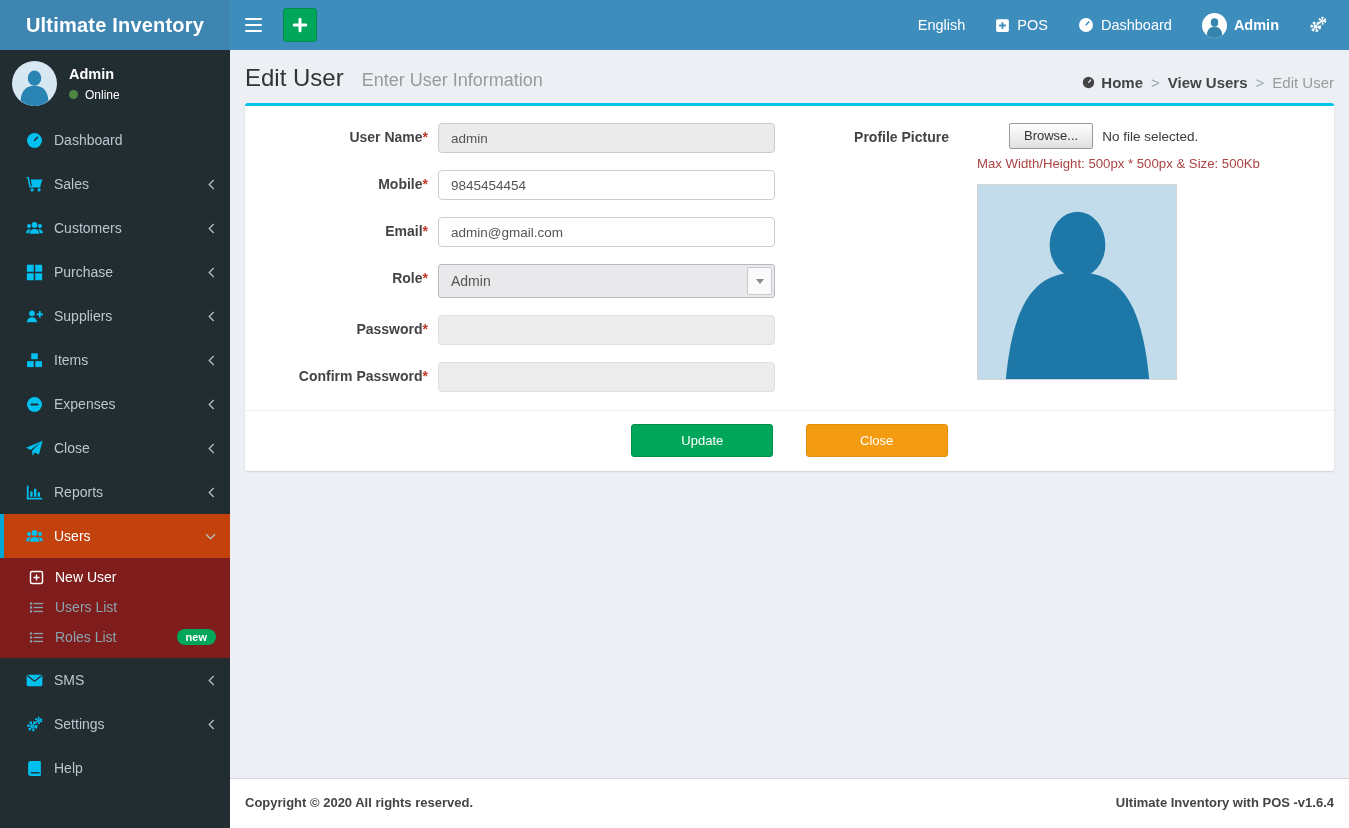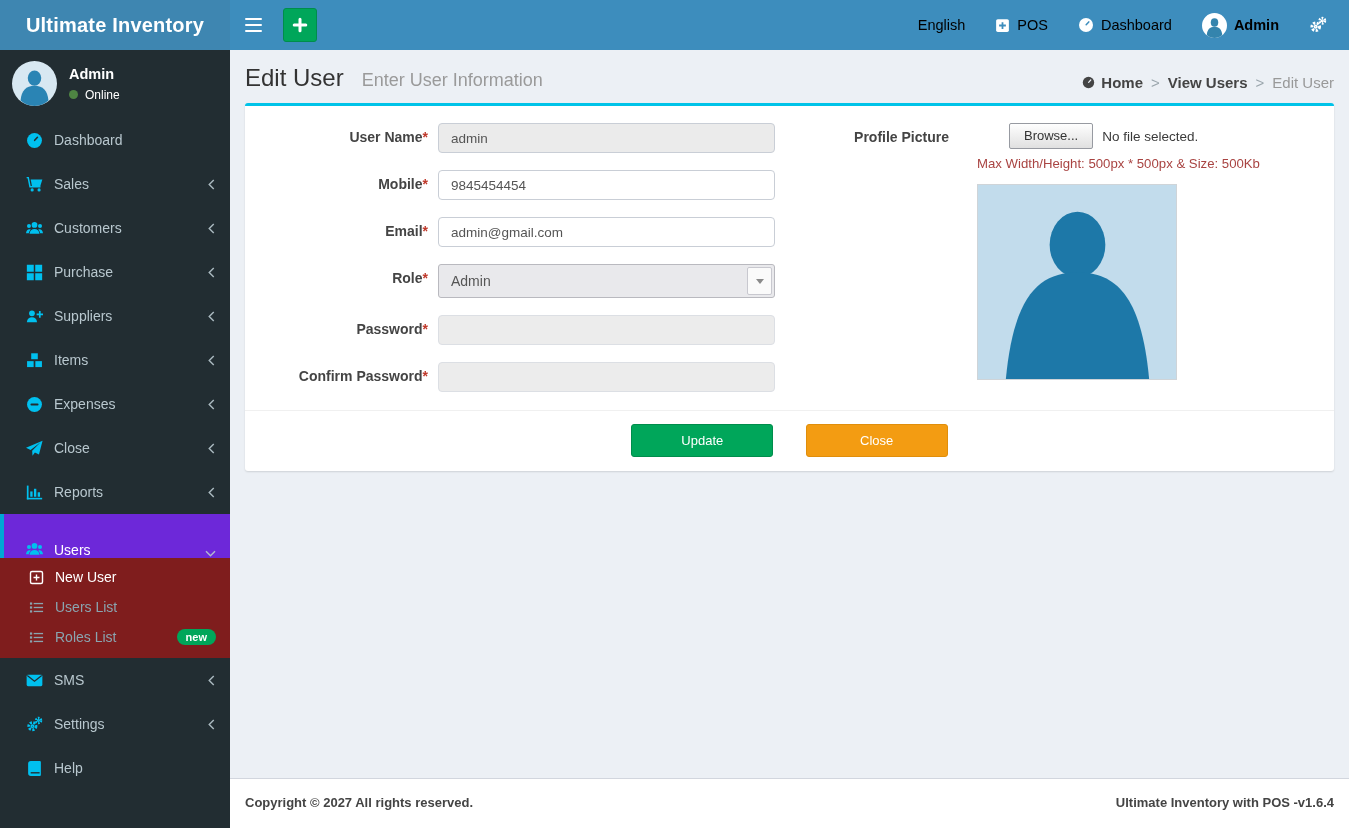--- a/index.html
+++ b/index.html
@@ -5,21 +5,21 @@
   * { margin:0; padding:0; box-sizing:border-box; }
   html,body { width:1349px; height:828px; }
   body { font-family:"Liberation Sans", sans-serif; overflow:hidden; background:#ecf0f5; }
   .app { position:relative; width:1349px; height:828px; overflow:hidden; }
 
   
   .logo { position:absolute; left:0; top:0; width:230px; height:50px; background:#3e86b1;
           color:#fff; display:flex; align-items:center; justify-content:center;
           font-size:20px; font-weight:bold; letter-spacing:.2px; cursor:pointer;text-align:center; }
   .navbar { position:absolute; left:230px; top:0; right:0; height:50px; background:#3d8dbd;
-            display:flex; align-items:center; color:#000000; }
+            display:flex; align-items:center; color:#ffffff; }
   .hamburger { width:46px; height:50px; display:flex; flex-direction:column; gap:3.5px;
                align-items:center; justify-content:center; cursor:pointer; }
   .hamburger span { display:block; width:17px; height:2.6px; background:#fff; border-radius:1px; }
   .quick-add { width:34px; height:34px; background:#00a65a; border:1px solid #008d4c;
                border-radius:3px; margin-left:7px; display:flex; align-items:center;
                justify-content:center; cursor:pointer; }
   .nav-right { margin-left:auto; display:flex; align-items:center; gap:30px;
                padding-right:22px; font-size:14.5px; }
   .nav-link { display:flex; align-items:center; gap:7px; cursor:pointer; }
   .nav-avatar { width:25px; height:25px; }
@@ -32,21 +32,21 @@
   .profile-info { margin-left:12px; }
   .profile-name { color:#fff; font-weight:bold; font-size:14.5px; margin-bottom:6px; }
   .profile-status { display:flex; align-items:center; font-size:12px; color:#fff; cursor:pointer; }
   .status-dot { width:9px; height:9px; border-radius:50%; background:#4e8543; margin-right:7px; }
   .menu-item { display:flex; align-items:center; height:44px; padding:0 14px 0 26px;
                font-size:14px; color:#b8c7ce; cursor:pointer; border-left:4px solid transparent;
                padding-left:22px; }
   .mi { width:17px; height:17px; flex:0 0 17px; margin-right:11px; color:#00c0ef; --sbg:#222d32; }
   .menu-label { flex:0 1 auto; }
   .chev { margin-left:auto; color:#b8c7ce; opacity:.9; }
-  .menu-item.active { background:#6d28d9; color:#fff; border-left-color:#00a7d4;align-items:flex-end; }
+  .menu-item.active { background:#c2410c; color:#fff; border-left-color:#00a7d4; }
   .submenu { background:#7f1d1d; padding:4px 0 6px; }
   .submenu-item { display:flex; align-items:center; height:30px; padding:0 14px 0 29px;
                   font-size:14px; color:#8aa4af; cursor:pointer; }
   .submenu-item.current { color:#fff; }
   .submenu-item .mi { width:15px; height:15px; flex:0 0 15px; margin-right:11px;
                       color:currentColor; --sbg:#2c3b41; }
   .badge-new { margin-left:auto; background:#00a65a; color:#fff; font-size:11px;
                font-weight:bold; padding:2.5px 9px; border-radius:9px; line-height:1; }
 
   
@@ -477,18 +477,18 @@
 
       </div>
 
       <div class="box-footer">
         <button class="btn btn-update">Update</button>
         <button class="btn btn-close">Close</button>
       </div>
     </div>
 
     <div class="footer">
-      <span>Copyright © 2027 All rights reserved.</span>
+      <span>Copyright © 2020 All rights reserved.</span>
       <span>Ultimate Inventory with POS -v1.6.4</span>
     </div>
 
   </div>
 </div>
 
 </body></html>

